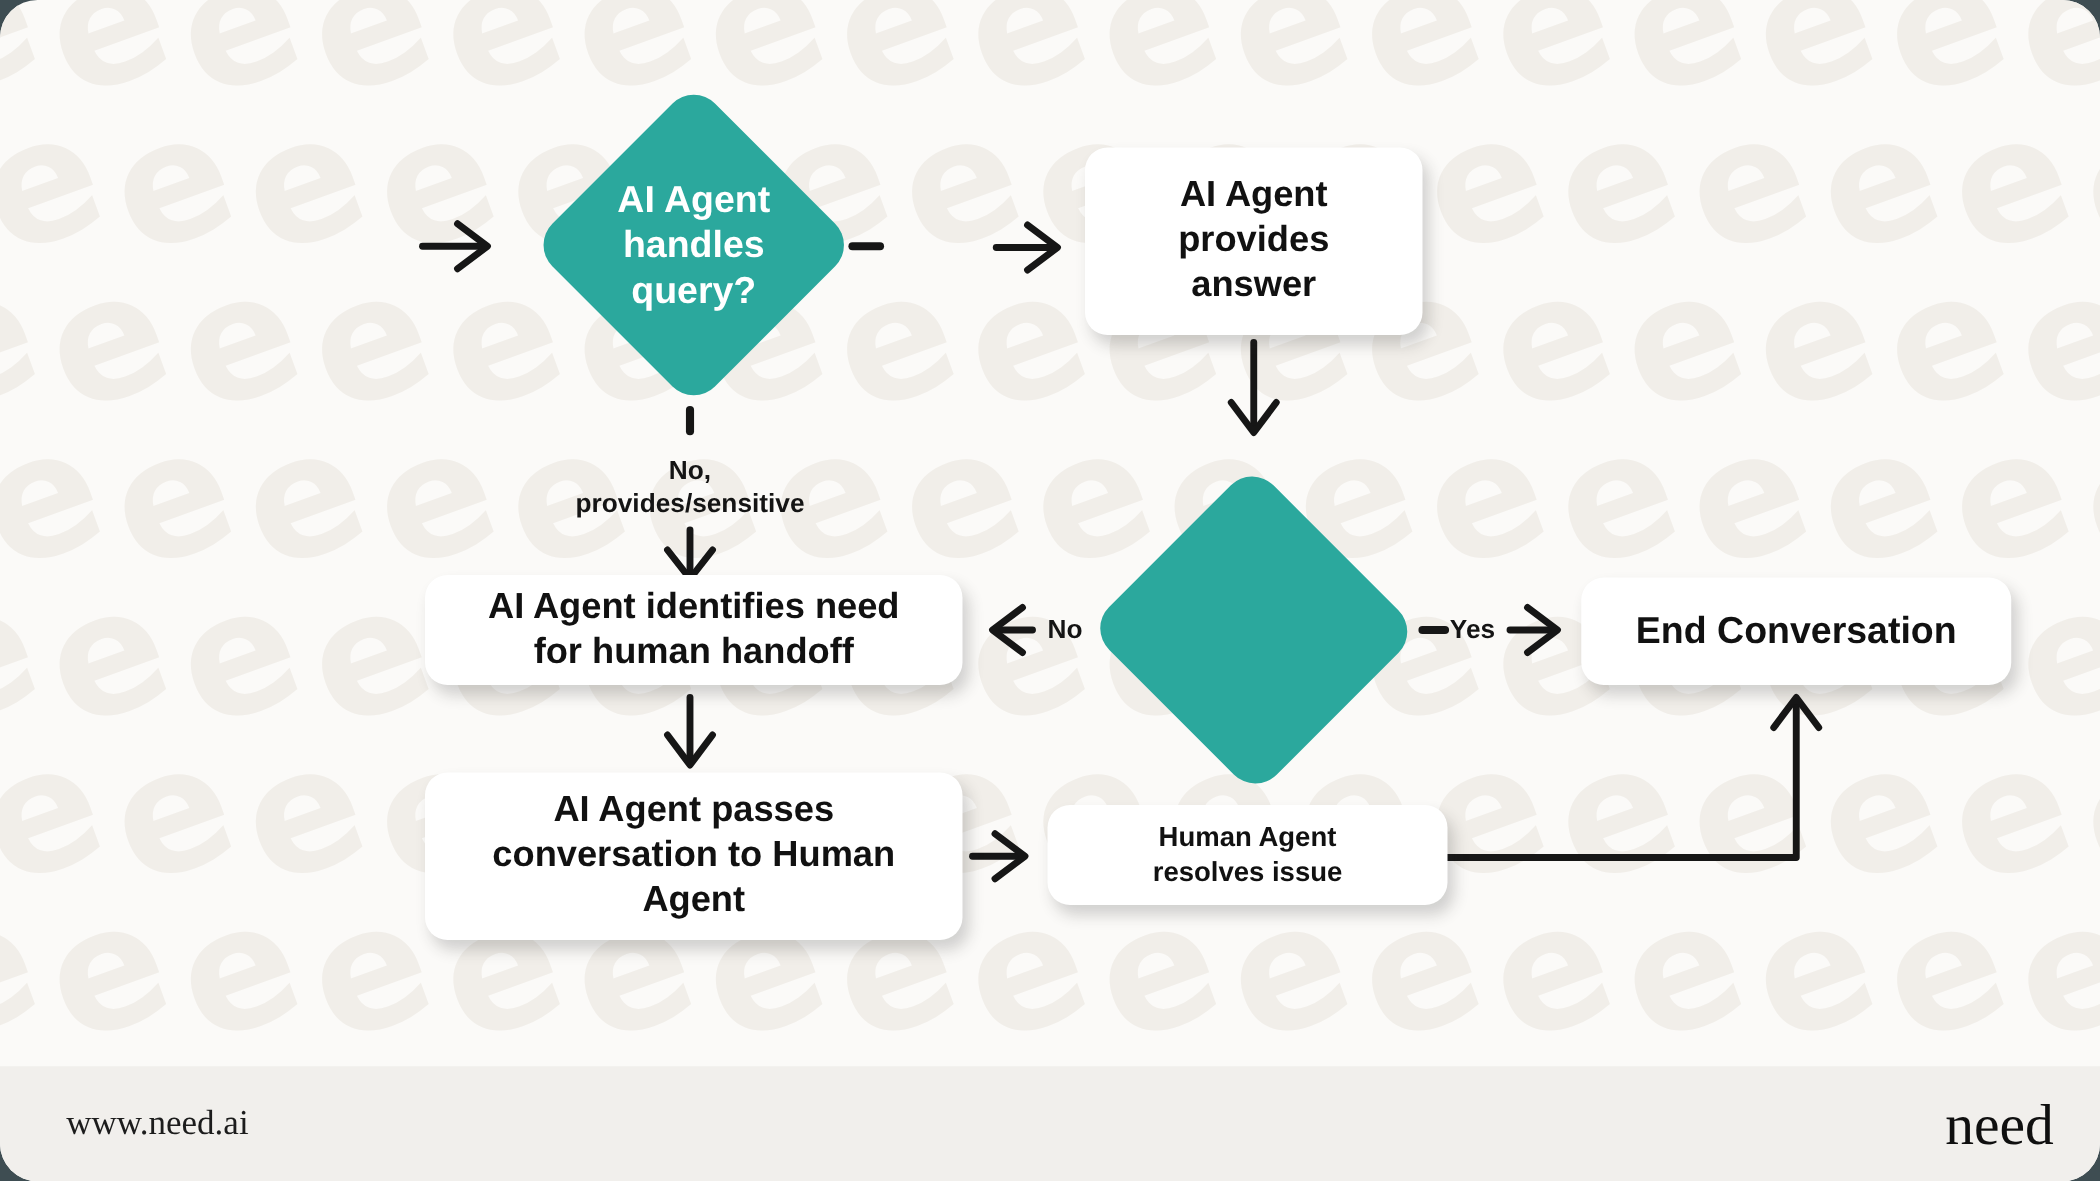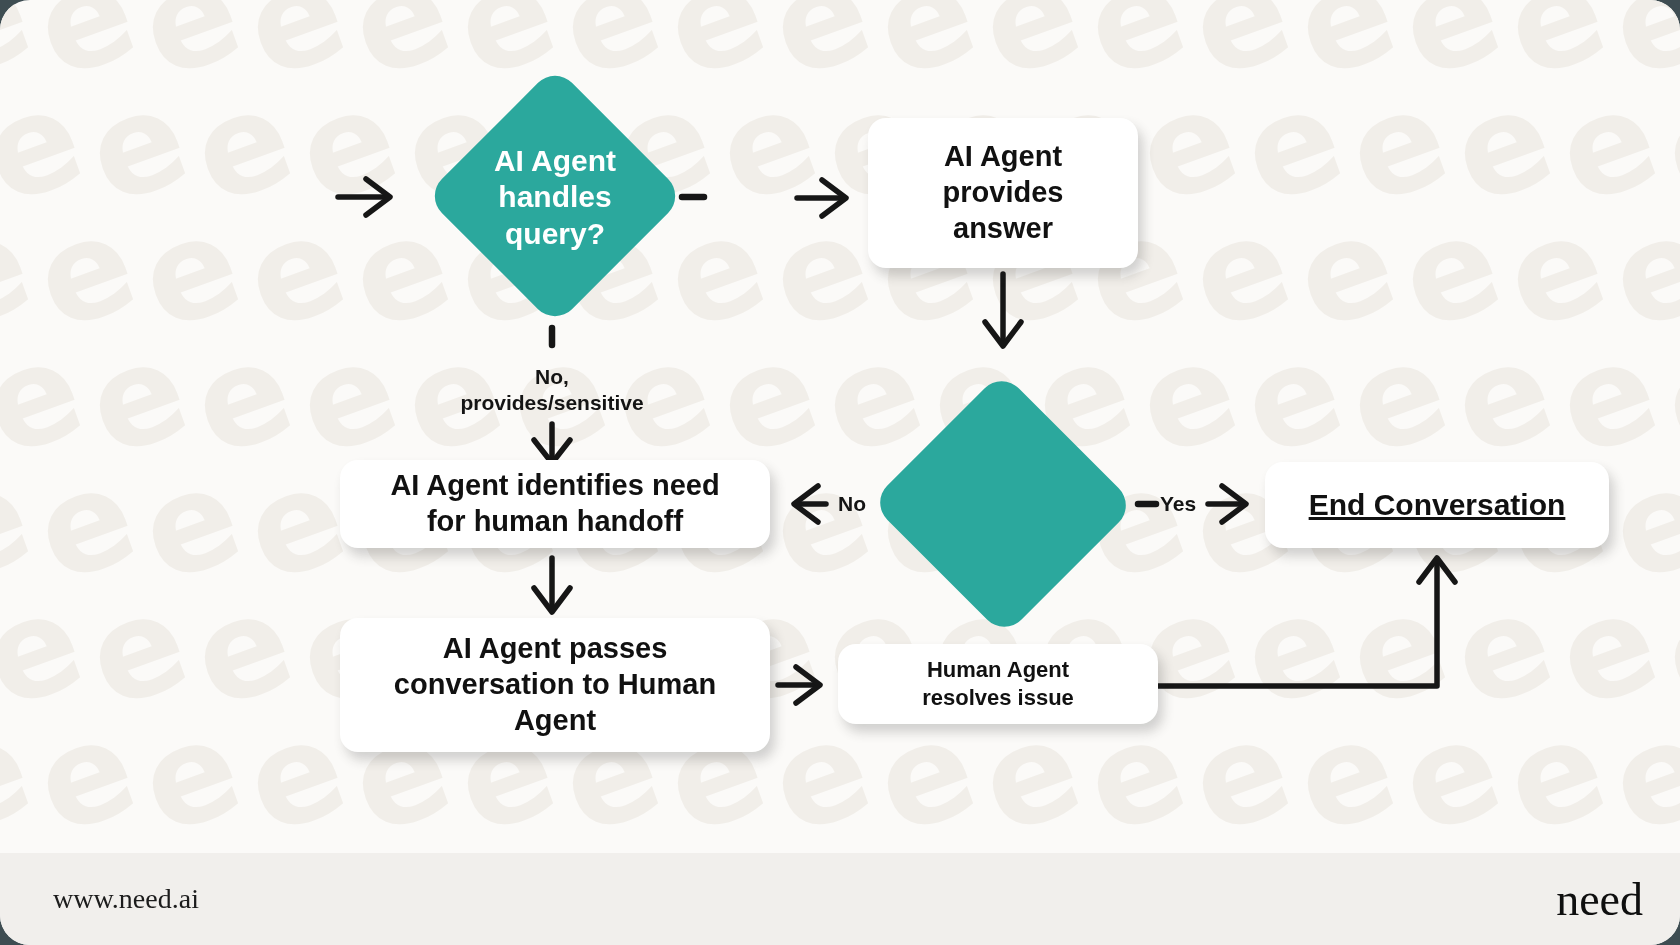--- a/index.html
+++ b/index.html
@@ -262,21 +262,21 @@
   <div class="node" style="left:340px;top:618px;width:430px;height:134px;">AI Agent passes
 conversation to Human
 Agent</div>
 
   <div class="diamond d2"></div>
 
   <div class="edge-label" style="left:852px;top:504px;">No</div>
 
   <div class="edge-label" style="left:1178px;top:504px;">Yes</div>
 
-  <div class="node end" style="left:1265px;top:462px;width:344px;height:86px;text-decoration:underline;">End Conversation</div>
+  <div class="node end" style="left:1265px;top:462px;width:344px;height:86px;">End Conversation</div>
 
   <div class="node small" style="left:838px;top:644px;width:320px;height:80px;">Human Agent
 resolves issue</div>
 
   <div class="footer">
     <span class="site">www.need.ai</span>
     <span class="wordmark">need</span>
   </div>
 
 </div>

